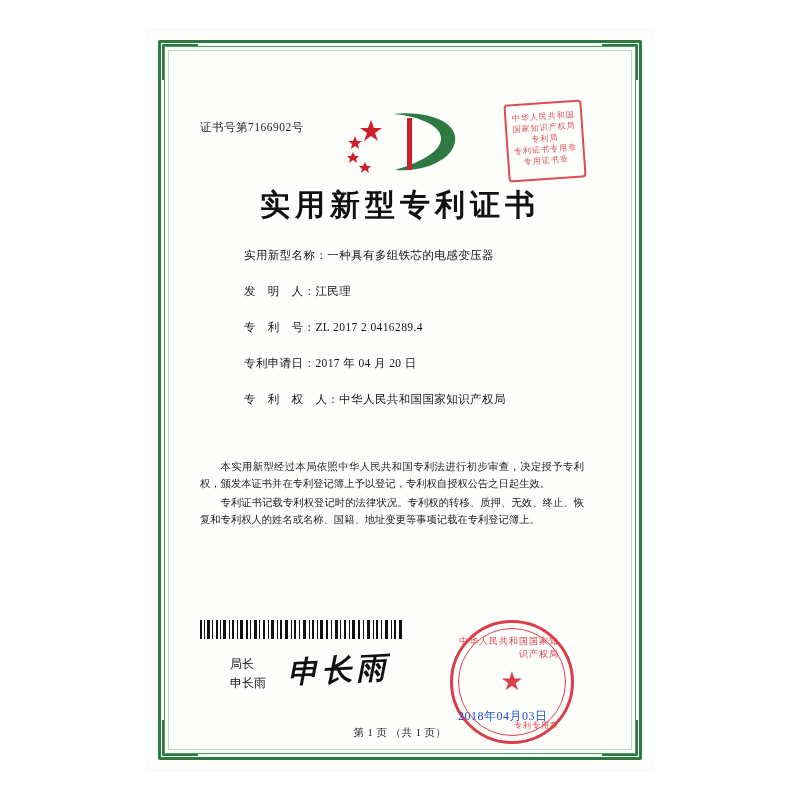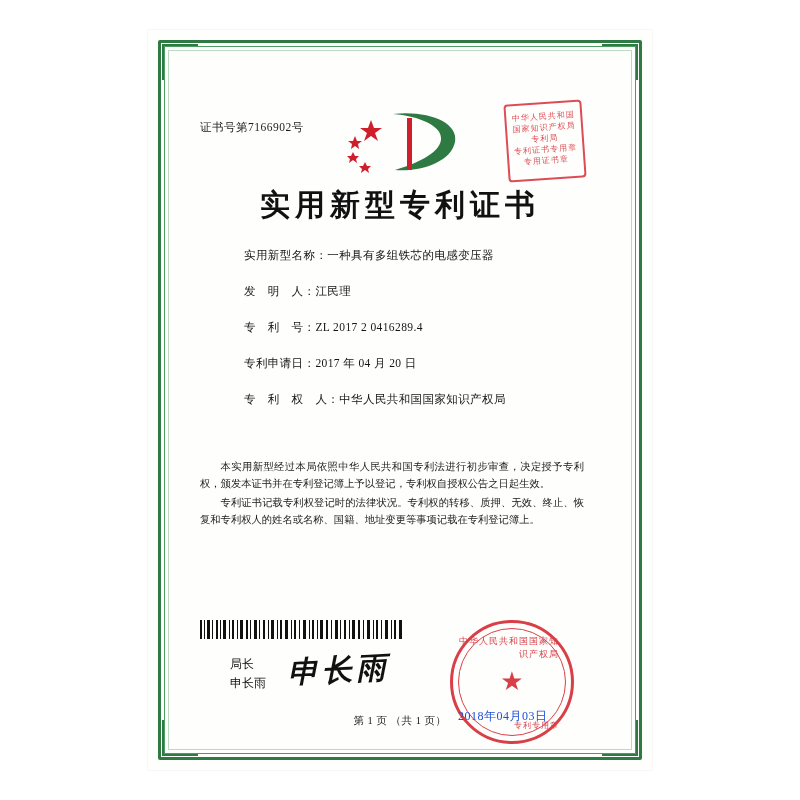--- a/index.html
+++ b/index.html
@@ -245,21 +245,21 @@
     line-height: 11px;
     text-align: center;
     letter-spacing: 1px;
     white-space: nowrap;
   }
 
   .footer {
     position: absolute;
     left: 0;
     right: 0;
-    bottom: 12px;
+    bottom: 0;
     text-align: center;
     font-size: 10.5px;
     color: #1a1a1a;
     letter-spacing: 0.5px;
   }
 </style>
 </head>
 <body>
 
 <div class="page">

